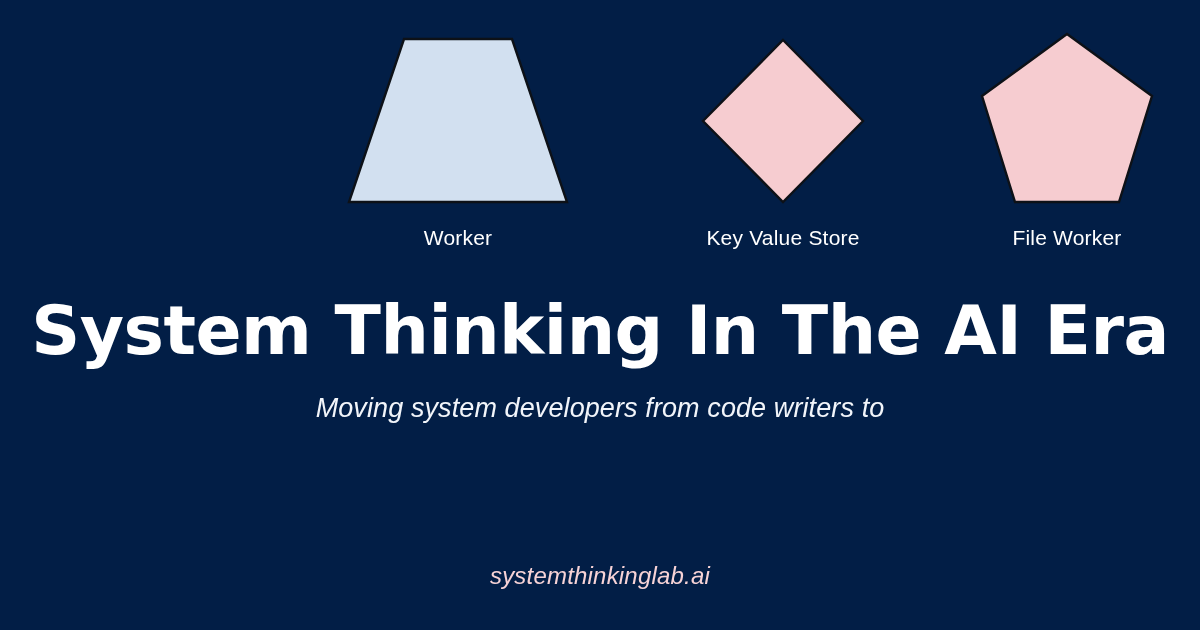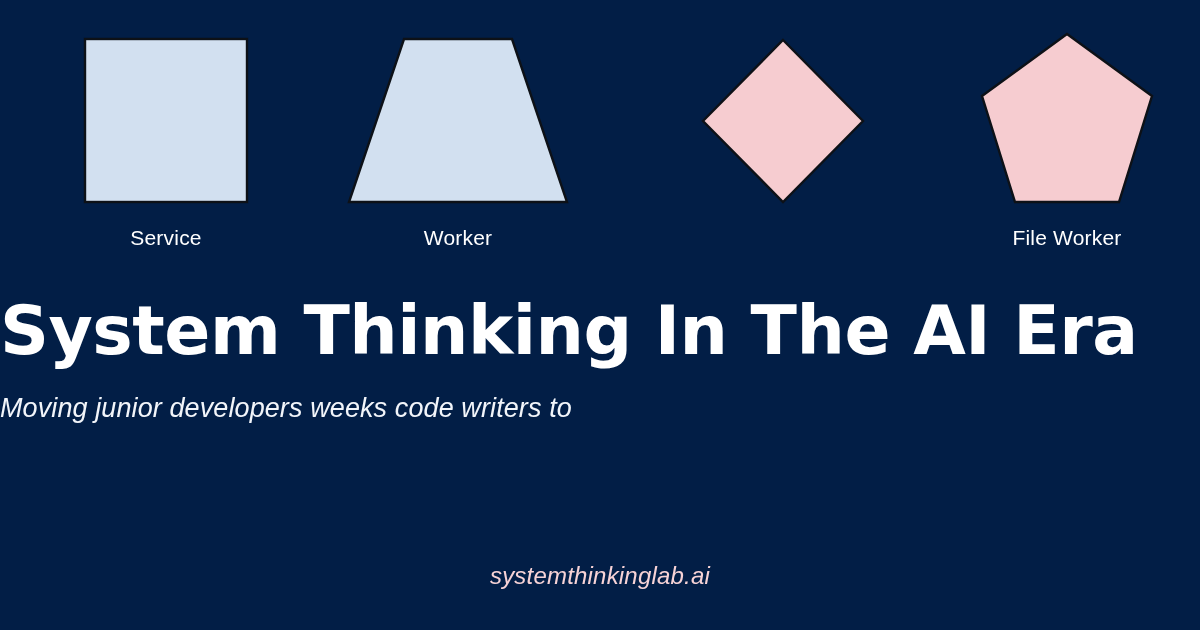--- a/index.html
+++ b/index.html
@@ -51,21 +51,21 @@
   #item-service      { left:46px;  width:240px; }
   #item-worker       { left:338px; width:240px; }
   #item-kvstore      { left:663px; width:240px; }
   #item-filestore    { left:947px; width:240px; }
 
   
   .headline {
     position:absolute;
     left:0; right:0;
     top:296px;
-    text-align:left;
+    text-align:center;
   }
   .title {
     color:#ffffff;
     font-size:68px;
     font-weight:700;
     letter-spacing:-0.5px;
     line-height:1.04;
     font-family:"DejaVu Sans", "Liberation Sans", sans-serif;
     white-space:nowrap;
   }
@@ -95,59 +95,52 @@
     font-family:"Liberation Sans", sans-serif;
   }
 </style>
 </head>
 <body>
 
 <div id="canvas">
 
   <div class="legend">
 
-    <div class="legend-item" id="item-service">
-      <div class="shape-box">
-        <svg viewBox="0 0 240 174" preserveAspectRatio="xMidYMid meet">
-          <rect x="39" y="9" width="162" height="163" fill="#d2e0f0" stroke="#0d1117" stroke-width="2.4"></rect>
-        </svg>
-      </div>
-      <div class="shape-label">Service</div>
-    </div>
 
     <div class="legend-item" id="item-worker">
       <div class="shape-box">
         <svg viewBox="0 0 240 174" preserveAspectRatio="xMidYMid meet">
           <polygon points="66,9 174,9 229,172 11,172" fill="#d2e0f0" stroke="#0d1117" stroke-width="2.4" stroke-linejoin="miter"></polygon>
         </svg>
       </div>
       <div class="shape-label">Worker</div>
     </div>
 
     <div class="legend-item" id="item-kvstore">
       <div class="shape-box">
         <svg viewBox="0 0 240 174" preserveAspectRatio="xMidYMid meet">
           <polygon points="120,10 200,91 120,172 40,91" fill="#f6ccd0" stroke="#0d1117" stroke-width="2.4" stroke-linejoin="miter"></polygon>
         </svg>
       </div>
+      <div class="shape-label">Key Value Store</div>
     </div>
 
     <div class="legend-item" id="item-filestore">
       <div class="shape-box">
         <svg viewBox="0 0 240 174" preserveAspectRatio="xMidYMid meet">
           <polygon points="120,4 205,66 172,172 68,172 35,66" fill="#f6ccd0" stroke="#0d1117" stroke-width="2.4" stroke-linejoin="miter"></polygon>
         </svg>
       </div>
       <div class="shape-label">File Worker</div>
     </div>
 
   </div>
 
   <div class="headline">
     <div class="title">System Thinking In The AI Era</div>
     <div class="subtitle">
-      <span class="subtitle-line">Moving junior developers weeks code writers to</span>
+      <span class="subtitle-line">Moving system developers from code writers to</span>
     </div>
   </div>
 
   <div class="footer-url">systemthinkinglab.ai</div>
 
 </div>
 
 </body></html>

